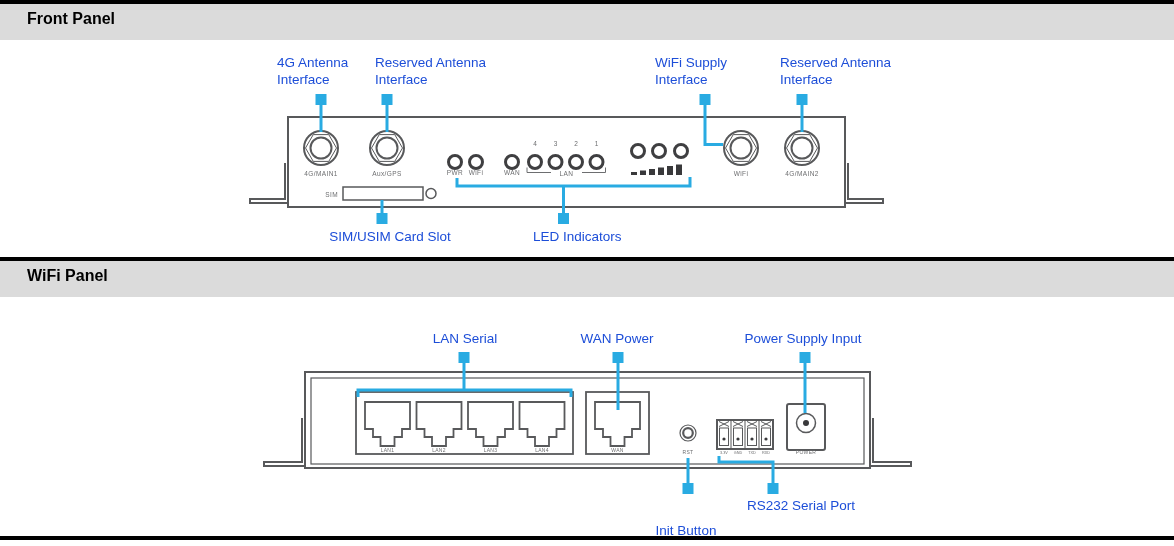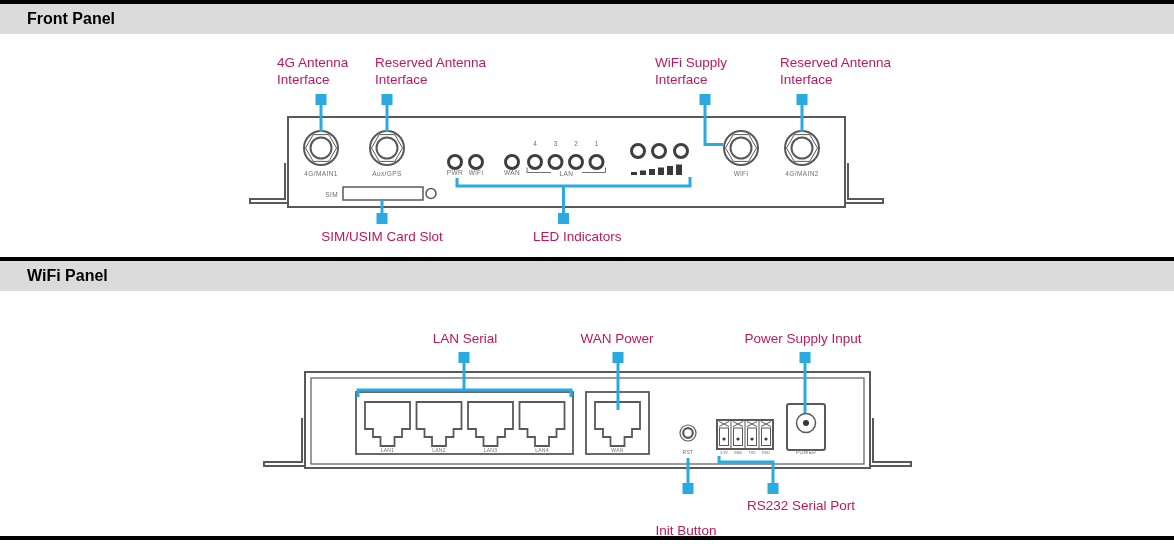--- a/index.html
+++ b/index.html
@@ -1,21 +1,21 @@
 <!DOCTYPE html>
 <html style="--callout-blue: #29ABE2; --header-bg: #DBDBDB; --line-art: #58595B;"><head>
 <meta charset="utf-8">
 <style>
   html,body{margin:0;padding:0}
   body{width:1174px;height:546px;background:#fff;font-family:"Liberation Sans",sans-serif}
   .stage{position:relative;width:1174px;height:546px;overflow:hidden;background:#fff}
   .hrule{position:absolute;left:0;width:1174px;height:4px;background:#000}
-  .band{position:absolute;left:0;width:1174px;height:30px;background:var(--header-bg,#DBDBDB);
+  .band{position:absolute;left:0;width:1174px;height:36px;background:var(--header-bg,#DBDBDB);
         font-weight:bold;font-size:16px;line-height:29px;padding-left:27px;box-sizing:border-box;color:#000}
-  .callout{position:absolute;font-size:13.5px;line-height:17px;color:#be185d;white-space:pre-line}
+  .callout{position:absolute;font-size:13.5px;line-height:17px;color:#1d4ed8;white-space:pre-line}
   .cx{transform:translateX(-50%)}
   svg.art{position:absolute;top:0;left:0}
   .ln{fill:none;stroke:var(--line-art,#58595B)}
   .wfill{fill:#fff;stroke:var(--line-art,#58595B)}
   .s1{stroke-width:1}.s12{stroke-width:1.2}.s15{stroke-width:1.5}.s18{stroke-width:1.8}.s2{stroke-width:2}.s22{stroke-width:2.2}
   .led{fill:#fff;stroke:#3f3f41;stroke-width:3}
   .bln{stroke:var(--callout-blue,#29ABE2);stroke-width:3;fill:none}
   .bsq{fill:var(--callout-blue,#29ABE2)}
   .bar{fill:#39393b}
   text{fill:#6d6e70;font-family:"Liberation Sans",sans-serif}
@@ -211,21 +211,21 @@
   </svg>
 
   <div class="callout" style="left:277px;top:54px">4G Antenna
 Interface</div>
   <div class="callout" style="left:375px;top:54px">Reserved Antenna
 Interface</div>
   <div class="callout" style="left:655px;top:54px">WiFi Supply
 Interface</div>
   <div class="callout" style="left:780px;top:54px">Reserved Antenna
 Interface</div>
-  <div class="callout cx" style="left:382px;top:228px">SIM/USIM Card Slot</div>
+  <div class="callout cx" style="left:390px;top:228px">SIM/USIM Card Slot</div>
   <div class="callout" style="left:533px;top:228px">LED Indicators</div>
 
   <div class="callout cx" style="left:465px;top:330px">LAN Serial</div>
   <div class="callout cx" style="left:617px;top:330px">WAN Power</div>
   <div class="callout cx" style="left:803px;top:330px">Power Supply Input</div>
   <div class="callout cx" style="left:686px;top:522px">Init Button</div>
   <div class="callout" style="left:747px;top:497px">RS232 Serial Port</div>
 
 </div>
 

